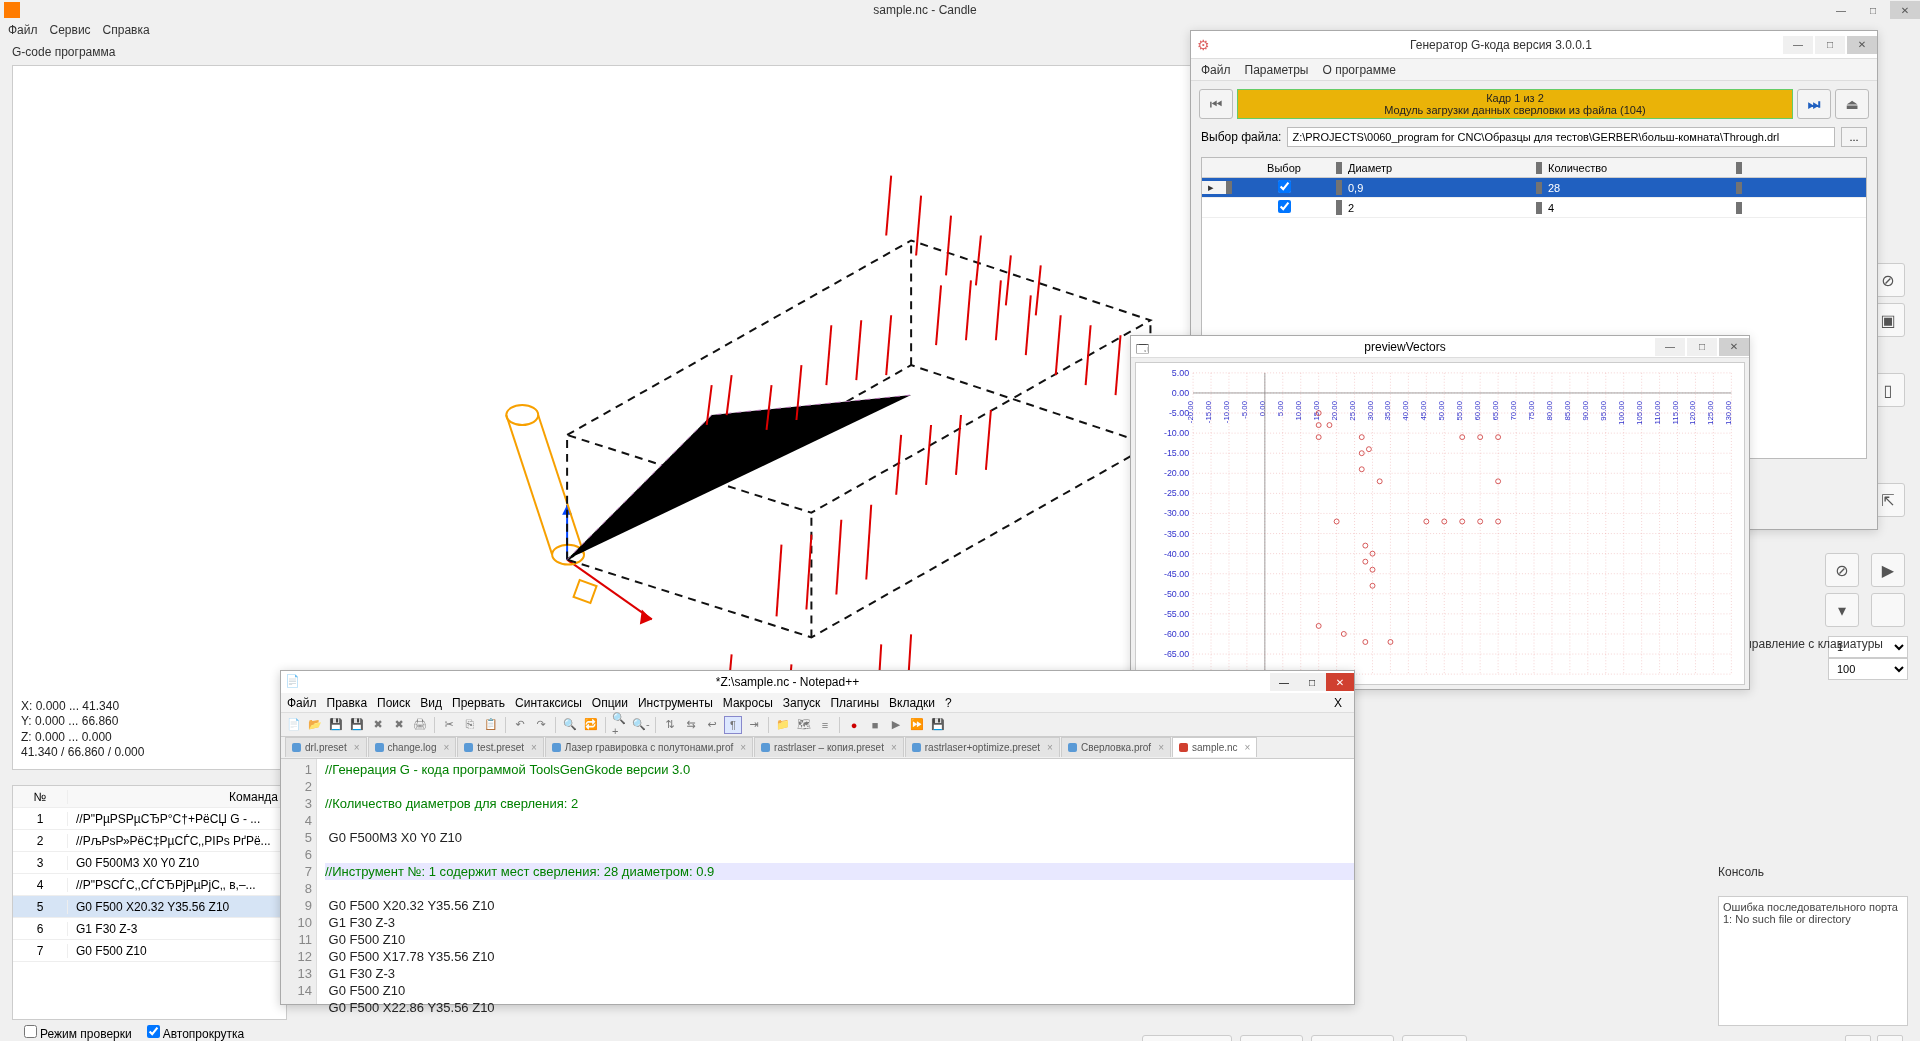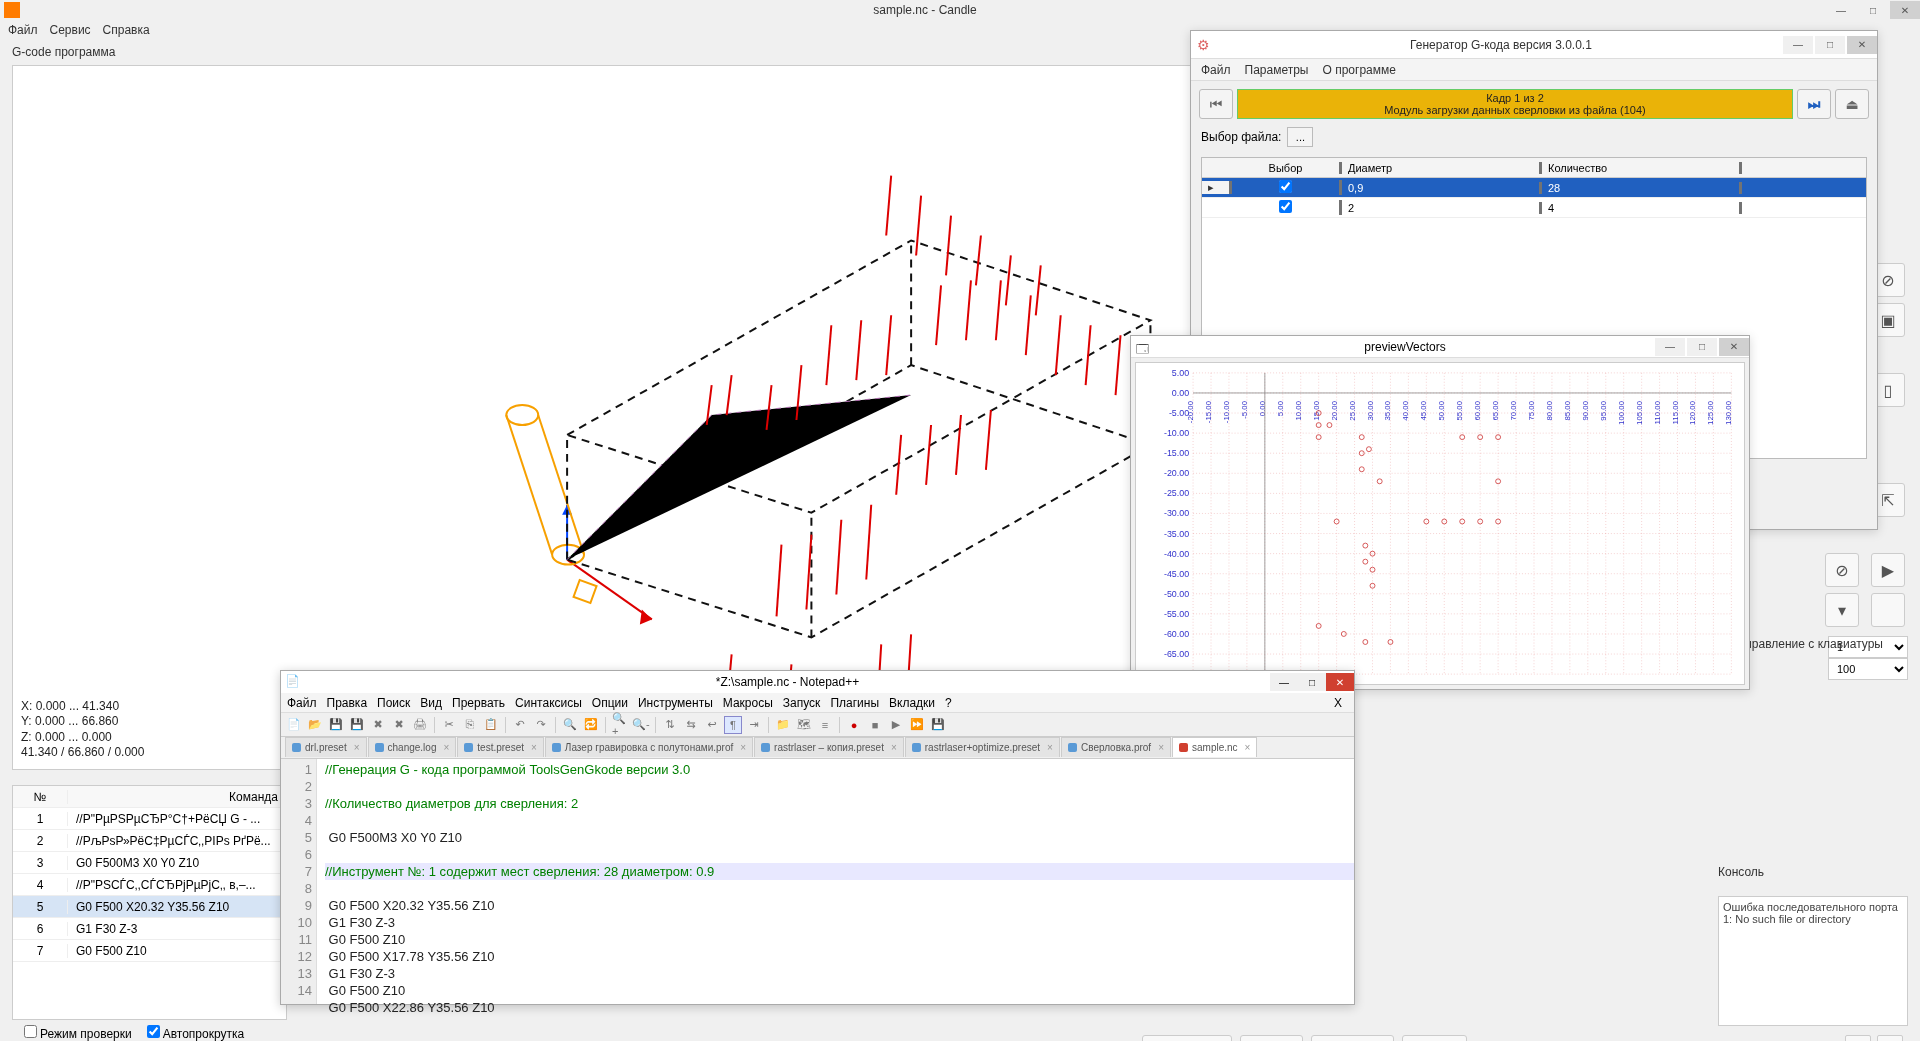--- a/index.html
+++ b/index.html
@@ -60,21 +60,21 @@
 .ggen-menu span { font-size: 12px; color: #333; cursor: pointer; }
 .ggen-step { margin: 8px; height: 30px; display: flex; gap: 4px; align-items: stretch; }
 .step-arrow { width: 34px; border: 1px solid #bbb; background: #f4f4f4; border-radius: 3px; display: flex; align-items: center; justify-content: center; font-size: 14px; color: #666; cursor: pointer; }
 .step-arrow.play { background: #f4f4f4; color: #2060c0; font-weight: bold; }
 .step-green { flex: 1; background: #eab308; border: 1px solid #6c6; display: flex; flex-direction: column; align-items: center; justify-content: center; font-size: 11px; color: #222; }
 .ggen-file { margin: 2px 10px 8px; display: flex; align-items: center; gap: 6px; font-size: 12px; }
 .ggen-file input { flex: 1; height: 20px; border: 1px solid #bbb; padding: 0 4px; font-size: 11px; }
 .ggen-file button { width: 26px; height: 20px; border: 1px solid #bbb; background: #f4f4f4; font-size: 11px; cursor: pointer; }
 .ggen-table { margin: 10px; border: 1px solid #bbb; background: #fff; }
 .ggt-head { display: flex; height: 20px; background: #f4f4f4; border-bottom: 1px solid #ccc; font-size: 11px; align-items: center; }
-.ggt-head div, .ggt-row div { border-right: 3px solid #737373; padding: 0 6px; }
+.ggt-head div, .ggt-row div { border-right: 6px solid #737373; padding: 0 6px; }
 .ggt-c0 { width: 30px; } .ggt-c1 { width: 110px; text-align: center; } .ggt-c2 { width: 200px; } .ggt-c3 { width: 200px; }
 .ggt-row { display: flex; height: 20px; align-items: center; font-size: 11px; border-bottom: 1px solid #eee; }
 .ggt-row.sel { background: #2060c0; color: #fff; }
 .ggt-row.sel .ggt-c0 { background: #f4f4f4; color: #333; }
 .ggt-body-empty { height: 240px; }
 
 
 .preview-win { position: absolute; left: 1130px; top: 335px; width: 620px; height: 355px; background: #f0f0f0; border: 1px solid #aaa; box-shadow: 0 2px 10px rgba(0,0,0,.15); }
 .pv-title { height: 22px; background: #fff; display: flex; align-items: center; border-bottom: 1px solid #ddd; }
 .pv-title .icon3 { width: 14px; height: 14px; margin: 0 5px; }
@@ -321,20 +321,21 @@
     <div class="step-arrow">⏮</div>
     <div class="step-green">
       <div>Кадр 1 из 2</div>
       <div>Модуль загрузки данных сверловки из файла (104)</div>
     </div>
     <div class="step-arrow play">⏭</div>
     <div class="step-arrow">⏏</div>
   </div>
   <div class="ggen-file">
     <span>Выбор файла:</span>
+    <input type="text" value="Z:\PROJECTS\0060_program for CNC\Образцы для тестов\GERBER\больш-комната\Through.drl" style="">
     <button>...</button>
   </div>
   <div class="ggen-table">
     <div class="ggt-head">
       <div class="ggt-c0"></div>
       <div class="ggt-c1">Выбор</div>
       <div class="ggt-c2">Диаметр</div>
       <div class="ggt-c3">Количество</div>
     </div>
     <div id="ggen-rows">

